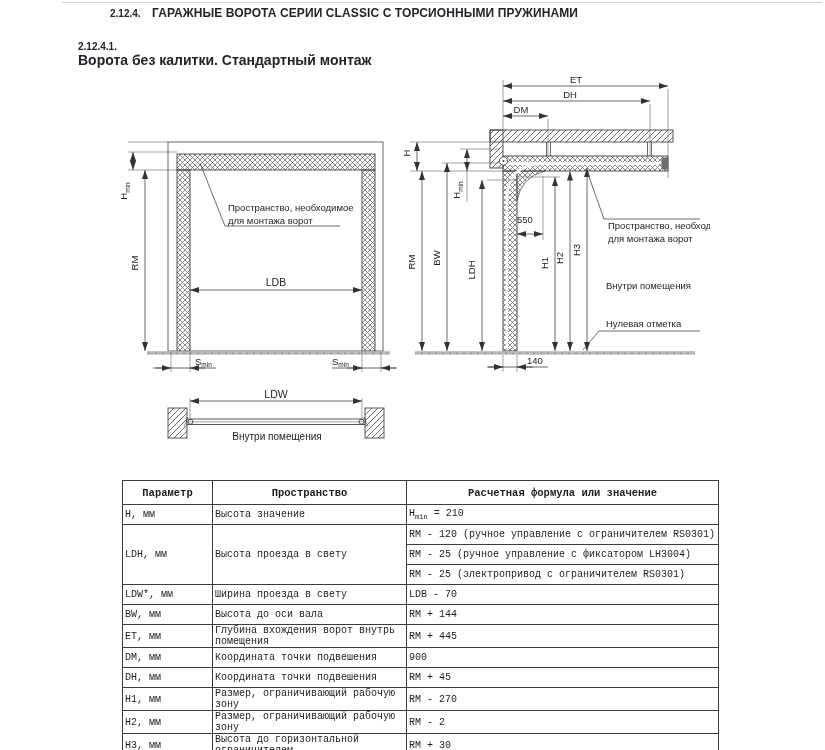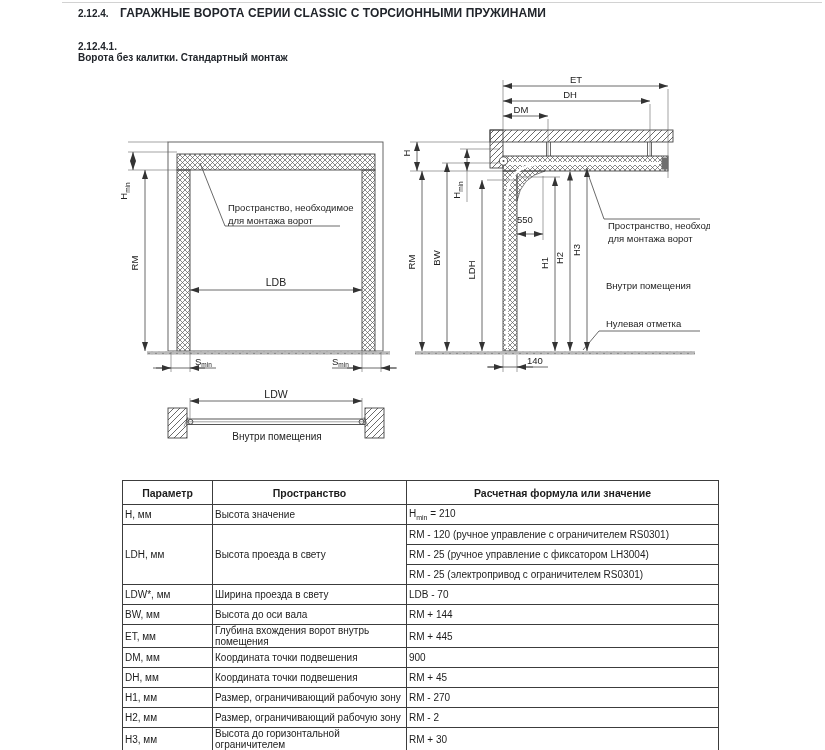--- a/index.html
+++ b/index.html
@@ -1,29 +1,29 @@
 <!DOCTYPE html>
 <html><head>
 <meta charset="utf-8">
 <style>
   html,body{margin:0;padding:0;background:#fdfdfd;}
   #page{position:relative;width:825px;height:750px;background:#ffffff;overflow:hidden;
         font-family:"Liberation Sans",sans-serif;color:#21252b;}
   #topline{position:absolute;left:62px;top:2px;width:760px;height:1px;background:#d2d2d2;}
   .hrow{position:absolute;display:flex;align-items:baseline;}
   #h1row{left:78px;top:6px;}
-  #h1row .num{font-size:10px;font-weight:700;width:42px;}
+  #h1row .num{font-size:10px;font-weight:700;width:42px;margin-left:32px;}
   #h1row .ttl{font-size:12px;font-weight:700;letter-spacing:.1px;}
   #h2row{left:78px;top:41px;flex-direction:column;}
   #h2row .num{font-size:10px;font-weight:700;width:44px;}
-  #h2row .ttl{font-size:10px;font-weight:700;}
+  #h2row .ttl{font-size:14px;font-weight:700;}
   svg text{font-family:"Liberation Sans",sans-serif;fill:#222;}
   #ptable{position:absolute;left:122px;top:480px;width:596px;border-collapse:collapse;
           font-size:10px;color:#1c1c1c;table-layout:fixed;}
-  #ptable th,#ptable td{border:1px solid #3c3c3c;vertical-align:middle;padding:0 2px;}
+  #ptable th,#ptable td{border:1px solid #3c3c3c;vertical-align:middle;padding:0 2px;font-family:Liberation Mono, monospace;}
   #ptable th{height:23px;font-size:10.5px;font-weight:700;}
   #ptable td{height:19px;}
   #ptable sub{font-size:7px;}
 </style>
 </head>
 <body>
 
 <div id="page">
   <div id="topline"></div>
 

